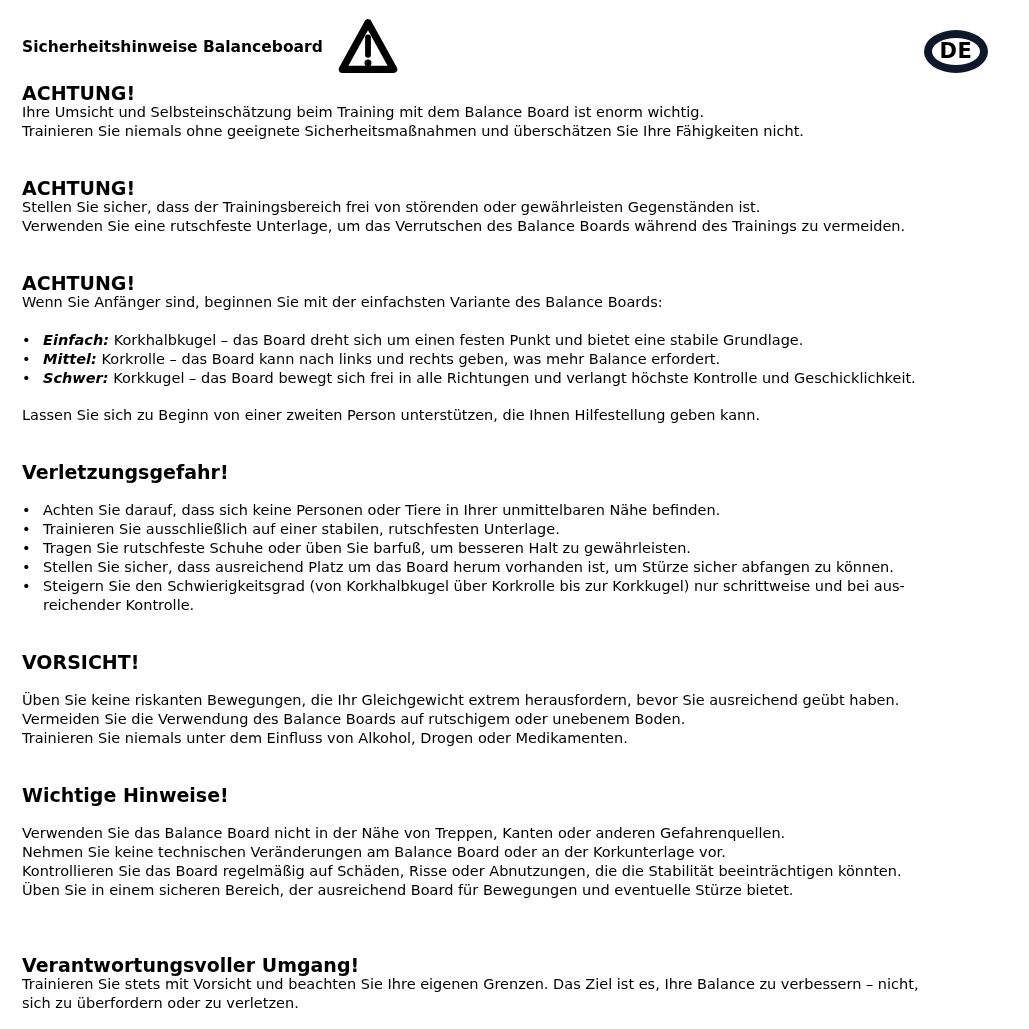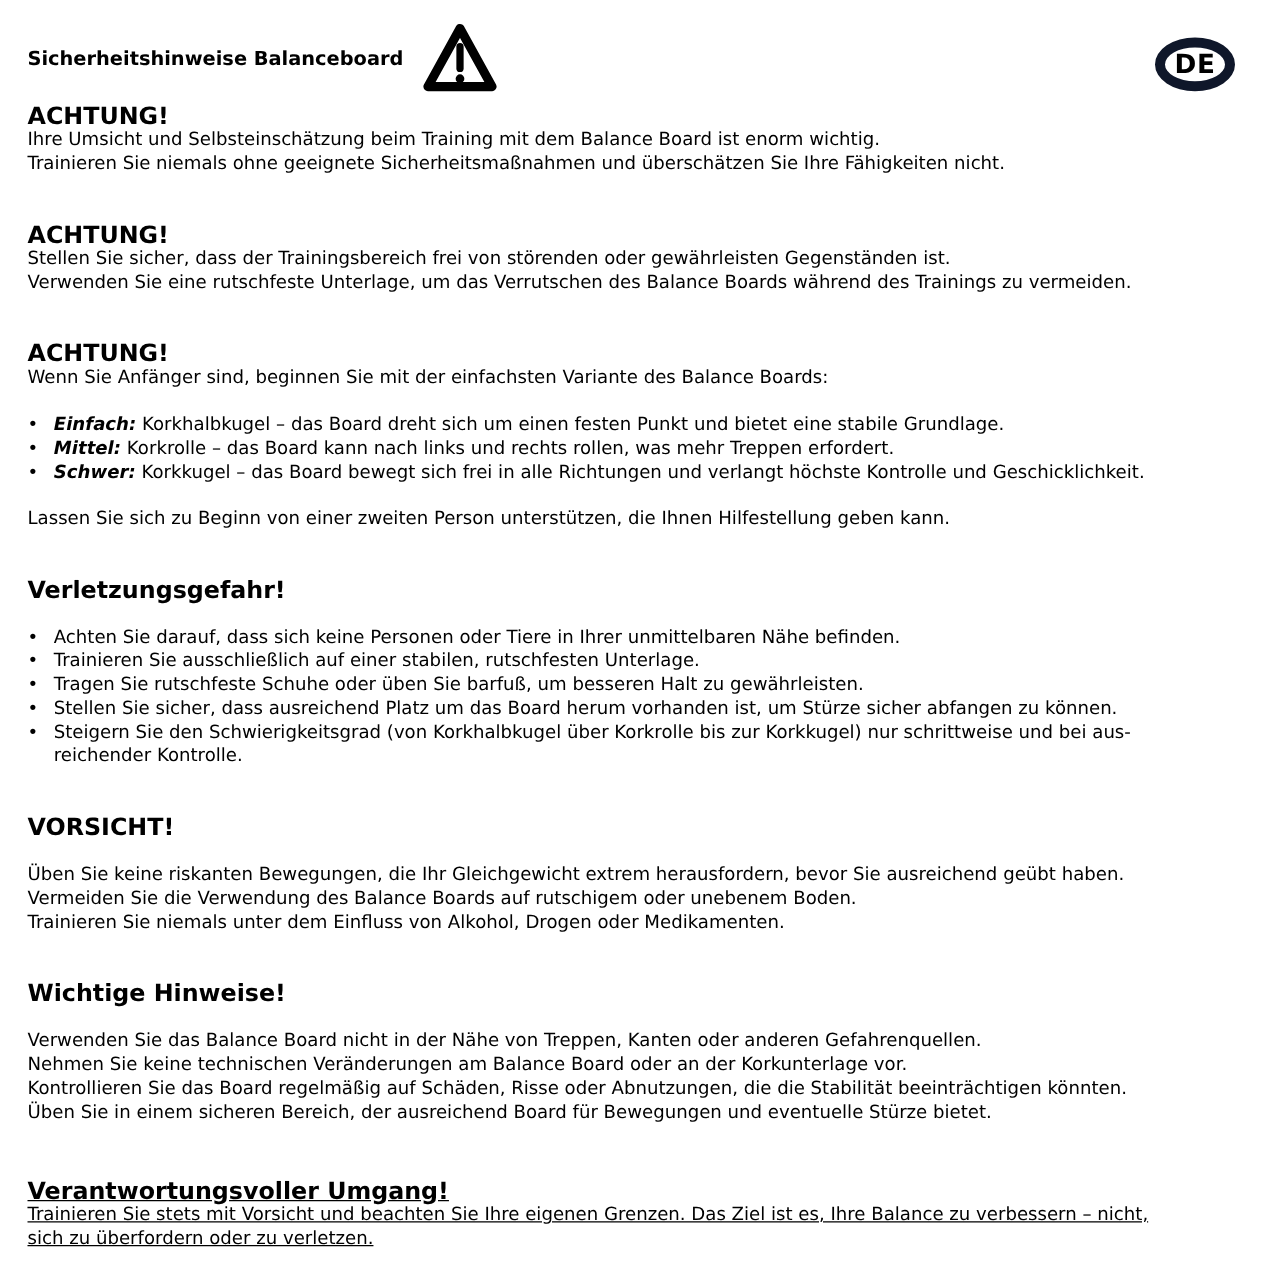--- a/index.html
+++ b/index.html
@@ -27,21 +27,21 @@
     border-radius: 50%;
     display: flex; align-items: center; justify-content: center;
     font-weight: bold; font-size: 21px; letter-spacing: 0.5px;
     margin-top: 8px;
     flex: none;
   }
 
   
   .sec { margin-top: 38px; }
   .sec.first { margin-top: 0; }
-  .sec.last { margin-top: 44px; text-decoration: underline; }
+  .sec.last { margin-top: 56px; }
   .h { font-size: 19px; font-weight: bold; margin: 0; line-height: 19px; white-space: nowrap; }
   .sec.spaced .h { margin-bottom: 19px; }
   .ln { white-space: nowrap; }
 
   ul.blist { list-style: none; margin: 18px 0 0 0; padding: 0; }
   ul.blist.nogap { margin-top: 19px; }
   ul.blist li { display: flex; white-space: nowrap; }
   .dot { width: 21px; flex: none; }
   .outro { margin-top: 18px; white-space: nowrap; }
   b.lbl { font-weight: bold; font-style: italic; }
@@ -76,21 +76,21 @@
   <section class="sec">
     <h2 class="h">ACHTUNG!</h2>
     <div class="ln">Wenn Sie Anfänger sind, beginnen Sie mit der einfachsten Variante des Balance Boards:</div>
     <ul class="blist nogap">
       <li>
         <span class="dot">•</span>
         <span class="ln"><b class="lbl">Einfach:</b> <span>Korkhalbkugel – das Board dreht sich um einen festen Punkt und bietet eine stabile Grundlage.</span></span>
       </li>
       <li>
         <span class="dot">•</span>
-        <span class="ln"><b class="lbl">Mittel:</b> <span>Korkrolle – das Board kann nach links und rechts rollen, was mehr Treppen erfordert.</span></span>
+        <span class="ln"><b class="lbl">Mittel:</b> <span>Korkrolle – das Board kann nach links und rechts geben, was mehr Balance erfordert.</span></span>
       </li>
       <li>
         <span class="dot">•</span>
         <span class="ln"><b class="lbl">Schwer:</b> <span>Korkkugel – das Board bewegt sich frei in alle Richtungen und verlangt höchste Kontrolle und Geschicklichkeit.</span></span>
       </li>
     </ul>
     <div class="outro">Lassen Sie sich zu Beginn von einer zweiten Person unterstützen, die Ihnen Hilfestellung geben kann.</div>
   </section>
 
   <section class="sec spaced">

